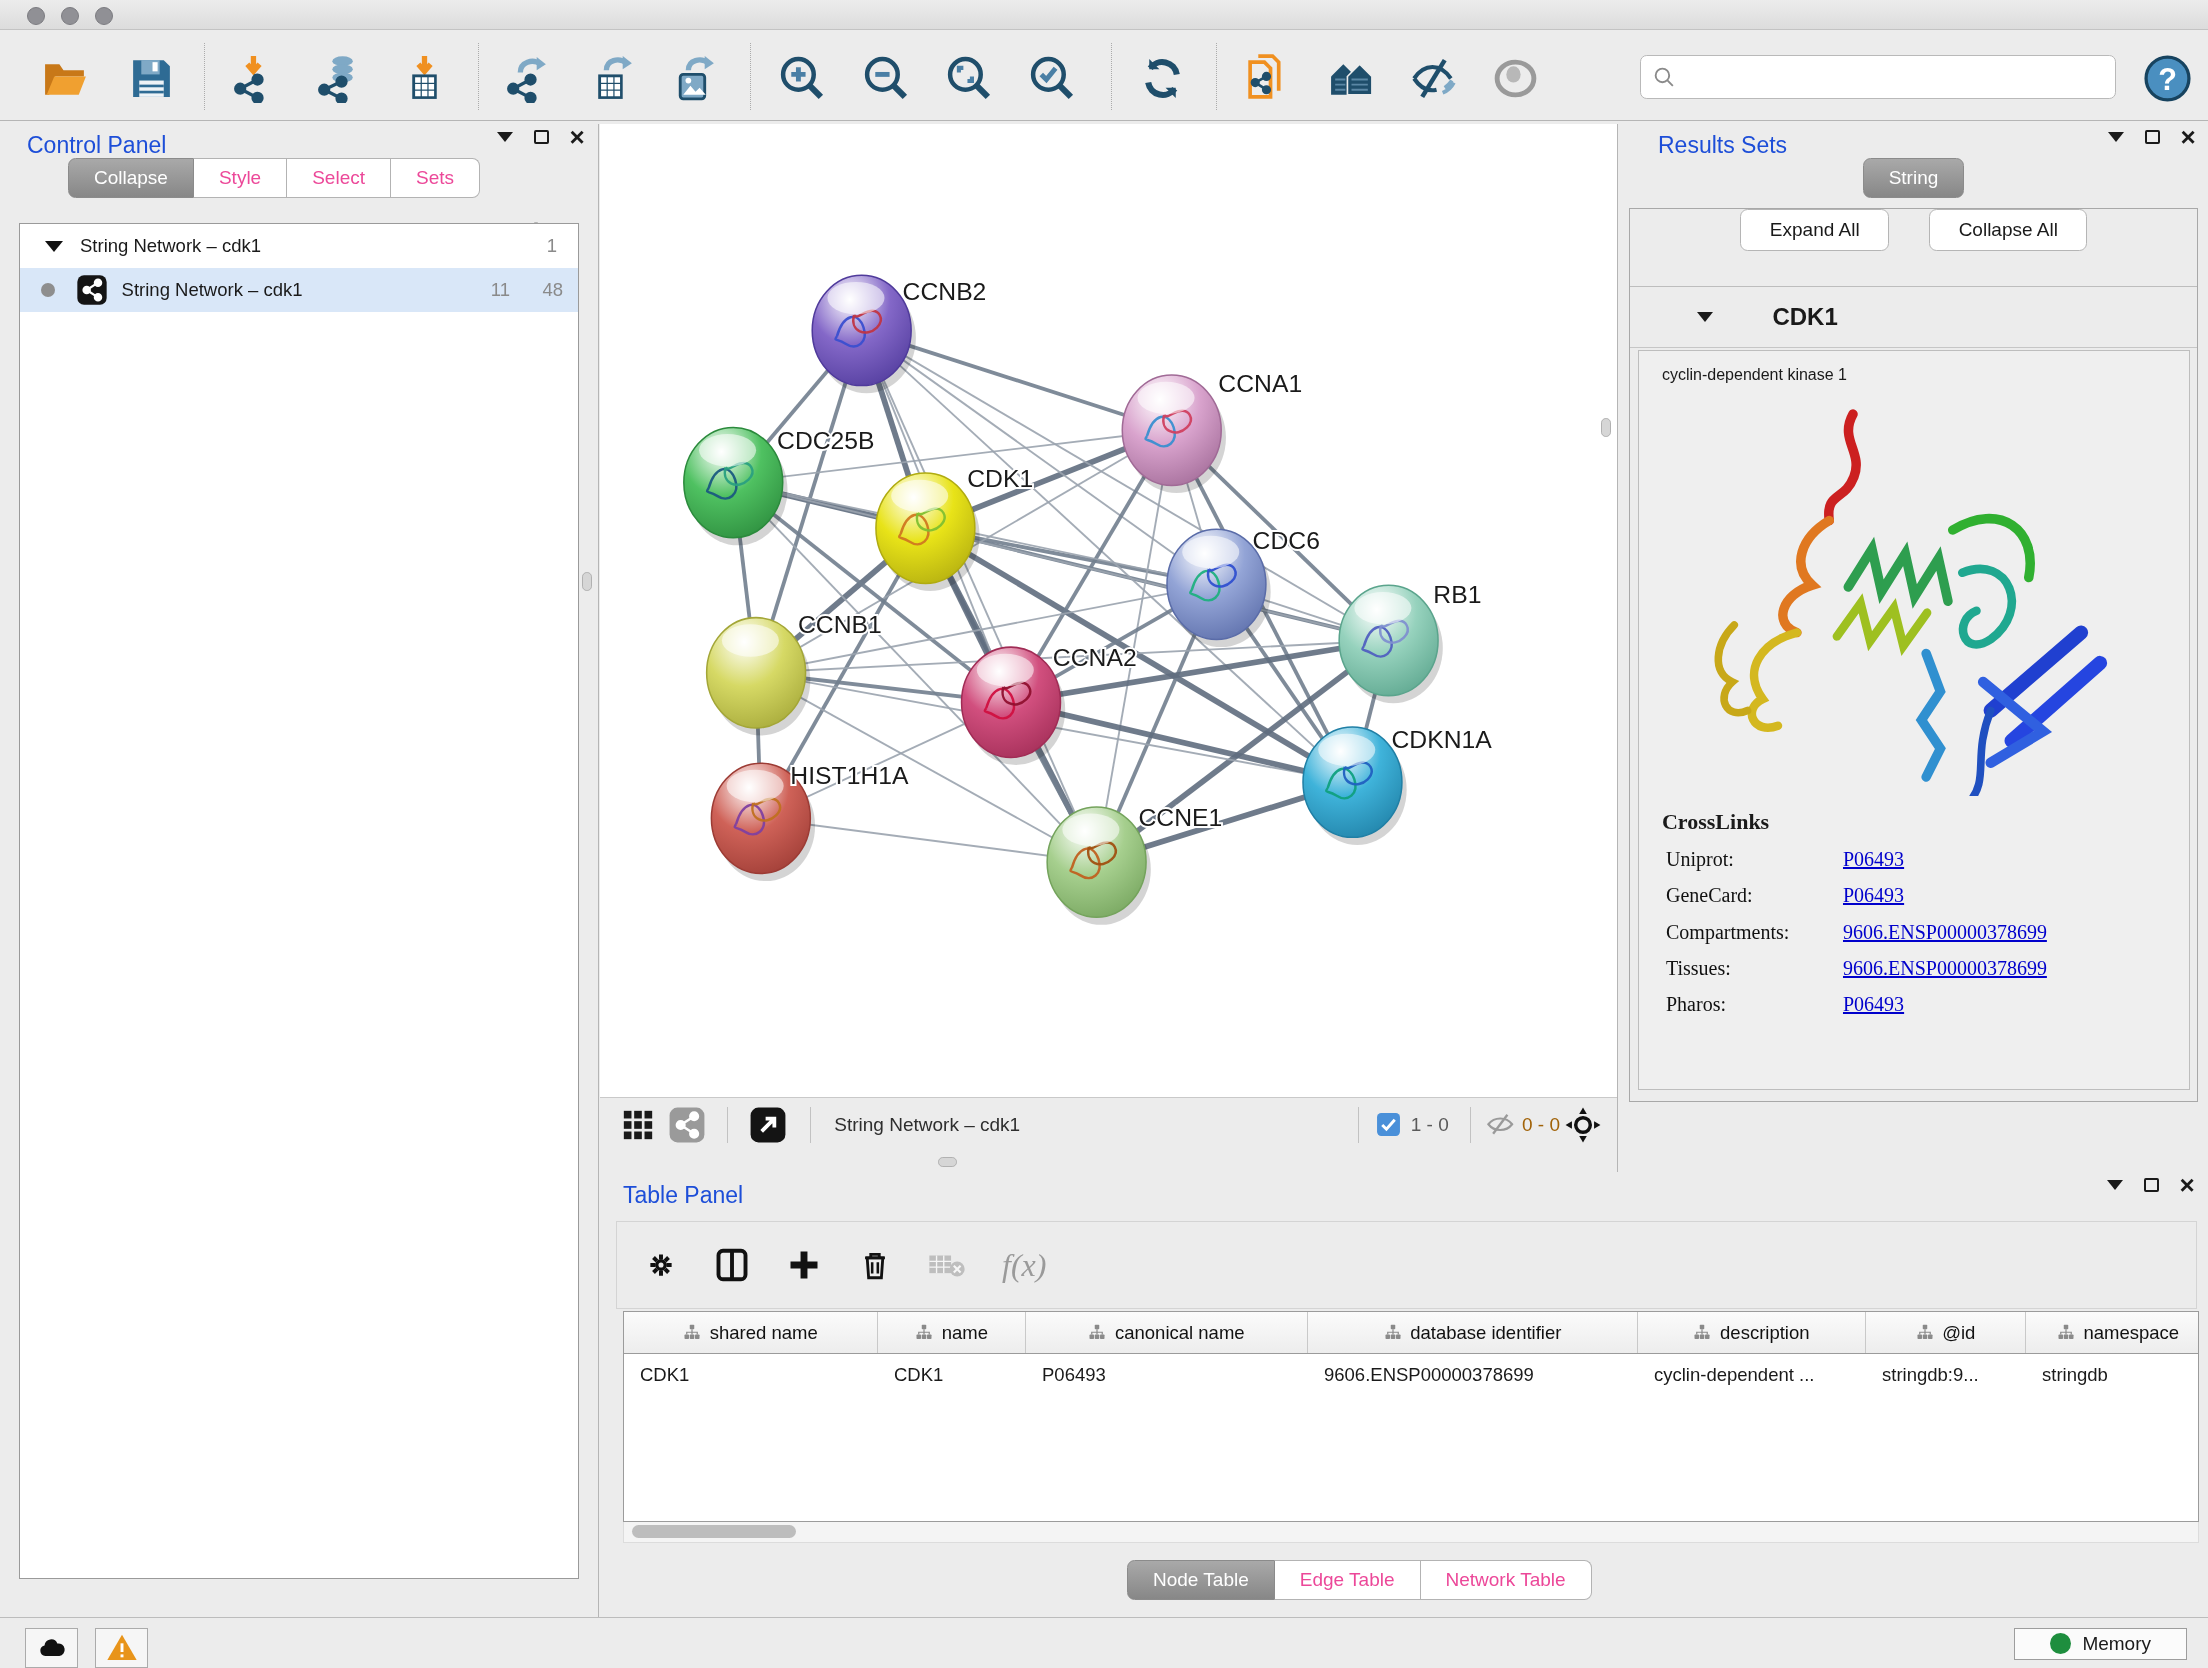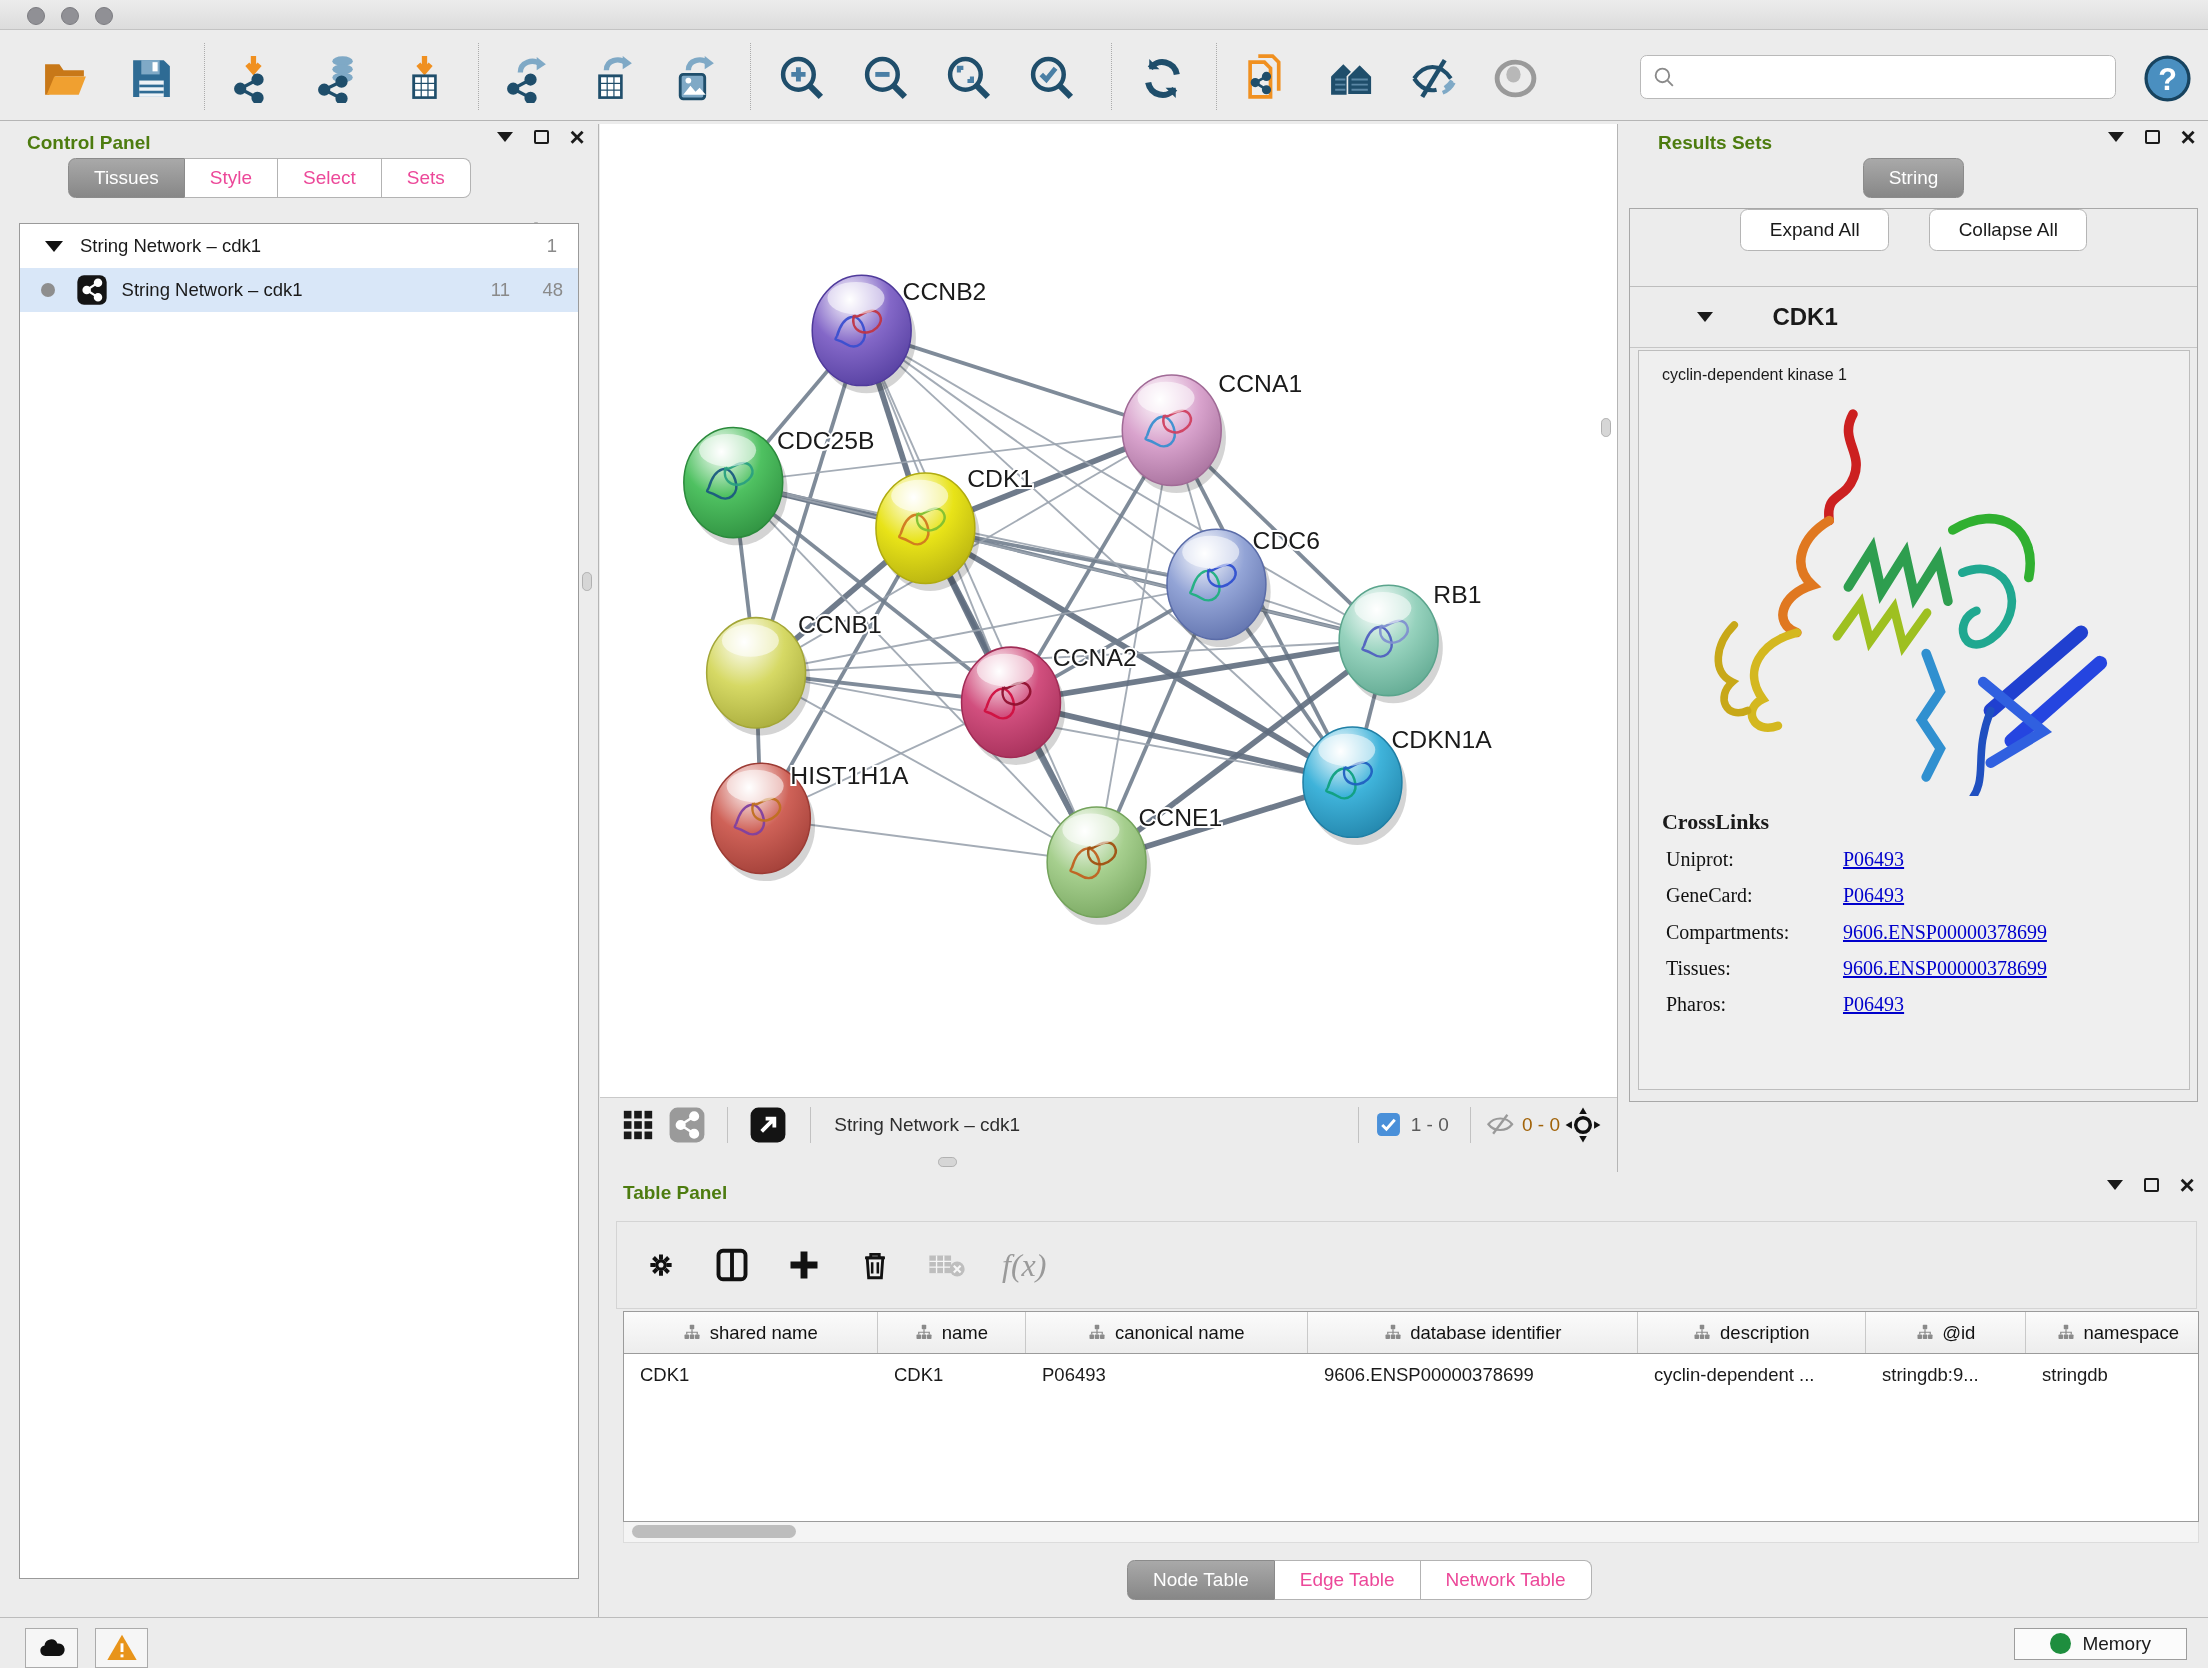--- a/index.html
+++ b/index.html
@@ -29,21 +29,21 @@
     background:#ececec; border-right:1px solid #b5b5b5; }
   .network-panel { position:absolute; left:600px; top:124px; width:1017px; height:973px; background:#ffffff;text-align:center; }
   .network-footer { position:absolute; left:600px; top:1097px; width:1017px; height:54px;
     background:#ececec; border-top:1px solid #c9c9c9; display:flex; align-items:center; }
   .results-panel { position:absolute; left:1617px; top:124px; width:592px; height:1048px;
     background:#ececec; border-left:1px solid #b5b5b5; }
   .table-panel { position:absolute; left:600px; top:1172px; width:1608px; height:445px; background:#ececec; }
   .statusbar { position:absolute; left:0; top:1617px; width:2208px; height:51px;
     background:#ececec; border-top:1px solid #bcbcbc; }
 
-  .panel-title { font-size:19px; color:#4d7c0f;font-weight:bold; }
+  .panel-title { font-size:23px; color:#1d4ed8; }
   .panel-head { position:relative; height:34px; }
   .head-ctrls { position:absolute; right:13.3px; top:5.7px; display:flex; gap:21px; align-items:center; }
   .tri-down { width:0; height:0; border-left:8.6px solid transparent; border-right:8.6px solid transparent; border-top:10.5px solid #1a1a1a; }
   .float-box { width:14.3px; height:14.3px; border:2.4px solid #1a1a1a; border-radius:1.9px; }
   .close-x { font-size:26px; font-weight:bold; line-height:14.3px; color:#1a1a1a; }
 
   
   .seg-tabs { display:flex; }
   .seg-tab { height:40px; display:flex; align-items:center; justify-content:center;
     background:#ffffff; border:1px solid #b3b3b3; border-left:none; font-size:19px; padding:0 25px; color:#ec4899; }
@@ -302,21 +302,21 @@
 <div class="control-panel">
   <div class="panel-head">
     <div class="panel-title" style="position:absolute;left:27px;top:7.6px">Control Panel</div>
     <div class="head-ctrls">
       <span class="tri-down"></span>
       <span class="float-box"></span>
       <span class="close-x">×</span>
     </div>
   </div>
   <div class="seg-tabs" style="margin-left:68px" id="cp-tabs">
-      <div class="seg-tab sel">Tissues</div>
+      <div class="seg-tab sel">Collapse</div>
       <div class="seg-tab">Style</div>
       <div class="seg-tab">Select</div>
       <div class="seg-tab">Sets</div>
     </div>
   <div class="cp-toolrow">
     <svg width="25" height="25" viewBox="0 0 24 24" style="position:absolute;left:27px;top:8.6px">
         <path d="M5 4l7 6 7-6M5 12l7 6 7-6" stroke="#8a8a8a" stroke-width="2.4" fill="none"></path>
       </svg>
     <svg width="25" height="25" viewBox="0 0 24 24" style="position:absolute;left:63px;top:8.6px">
         <path d="M5 20l7-6 7 6M5 12l7-6 7 6" stroke="#3a3a3a" stroke-width="2.4" fill="none"></path>

